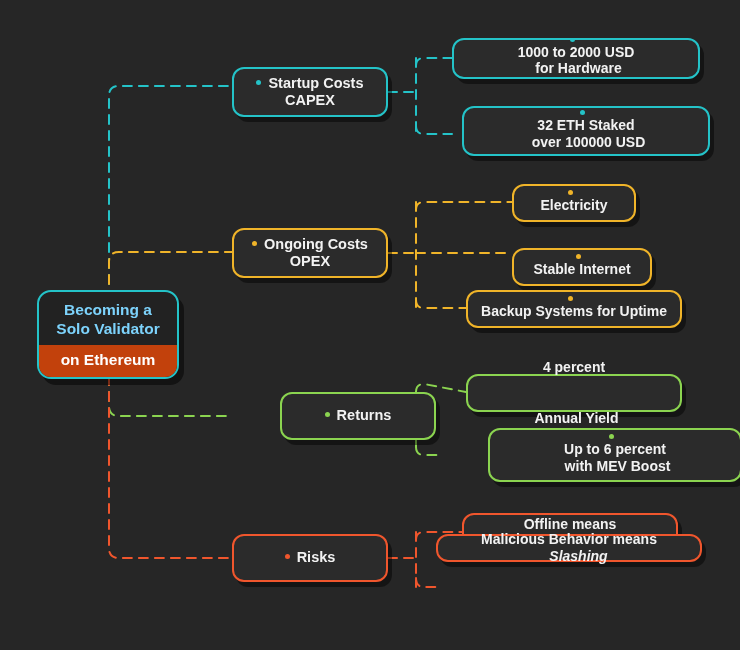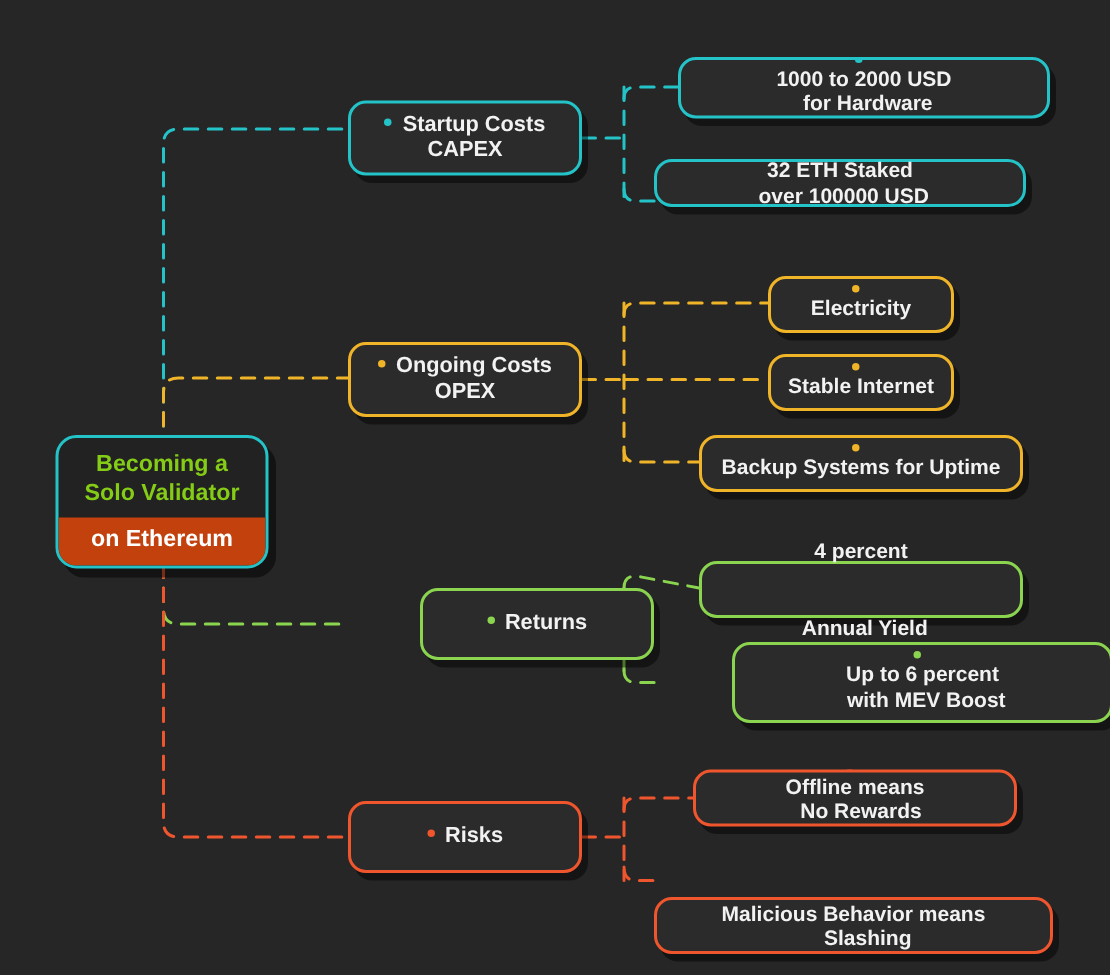--- a/index.html
+++ b/index.html
@@ -62,21 +62,21 @@
     padding: 0;
     overflow: hidden;
     display: block;
     box-shadow: 5px 6px 0 rgba(0,0,0,0.5);
   }
   #root-top {
     padding: 9px 14px 7px 14px;
     font-weight: bold;
     font-size: 15.5px;
     line-height: 1.2;
-    color: #84cc16;
+    color: #7dd3fc;
     text-align: center;
   }
   #root-bottom {
     background: #c2410c;
     color: #ffffff;
     font-weight: bold;
     font-size: 15.5px;
     padding: 6px 14px 8px 14px;
     text-align: center;
   }
@@ -138,39 +138,39 @@
       <span class="line2 light">CAPEX</span>
     </div>
   </div>
 
   <div class="node leaf-node" style="left:452px; top:38px; width:248px; height:41px; border-color:#24c3c8;">
     <span class="bullet" style="background:#24c3c8;"></span>
     <span class="strong">1000 to 2000 USD</span>
     <span class="light" style="margin-left:5px;">for Hardware</span>
   </div>
 
-  <div class="node leaf-node" style="left:436px; top:106px; width:248px; height:32px; border-color:#24c3c8;">
+  <div class="node leaf-node" style="left:462px; top:106px; width:248px; height:50px; border-color:#24c3c8;">
     <span class="bullet" style="background:#24c3c8;"></span>
     <span class="strong">32 ETH Staked</span>
     <span class="light" style="margin-left:5px;">over 100000 USD</span>
   </div>
 
   <div class="node branch-node" style="left:232px; top:228px; width:156px; height:50px; border-color:#f0b429;">
     <div>
       <span class="bullet" style="background:#f0b429;"></span><span class="strong">Ongoing Costs</span>
       <span class="line2 light">OPEX</span>
     </div>
   </div>
 
   <div class="node leaf-node" style="left:512px; top:184px; width:124px; height:38px; border-color:#f0b429;text-align:center;">
     <span class="bullet" style="background:#f0b429;"></span>
     <span class="light">Electricity</span>
   </div>
 
-  <div class="node leaf-node" style="left:512px; top:236px; width:124px; height:38px; border-color:#f0b429;">
+  <div class="node leaf-node" style="left:512px; top:248px; width:140px; height:38px; border-color:#f0b429;">
     <span class="bullet" style="background:#f0b429;"></span>
     <span class="light">Stable Internet</span>
   </div>
 
   <div class="node leaf-node" style="left:466px; top:290px; width:216px; height:38px; border-color:#f0b429;">
     <span class="bullet" style="background:#f0b429;"></span>
     <span class="light">Backup Systems for Uptime</span>
   </div>
 
   <div class="node branch-node" style="left:232px; top:392px; width:156px; height:48px; border-color:#8bd450;margin-left:48px;">
@@ -196,19 +196,19 @@
       <span class="bullet" style="background:#f0562d;"></span><span class="strong">Risks</span>
     </div>
   </div>
 
   <div class="node leaf-node" style="left:462px; top:513px; width:216px; height:38px; border-color:#f0562d;">
     <span class="bullet" style="background:#f0562d;"></span>
     <span class="light">Offline means</span>
     <span class="strong" style="margin-left:8px;">No Rewards</span>
   </div>
 
-  <div class="node leaf-node" style="left:436px; top:598px; width:266px; height:38px; border-color:#f0562d;">
+  <div class="node leaf-node" style="left:436px; top:534px; width:266px; height:28px; border-color:#f0562d;">
     <span class="bullet" style="background:#f0562d;"></span>
     <span class="light">Malicious Behavior means</span>
-    <span class="strong" style="margin-left:19px;">Slashing</span>
+    <span class="strong" style="margin-left:19px;font-style:italic;">Slashing</span>
   </div>
 
 </div>
 
 </body></html>

